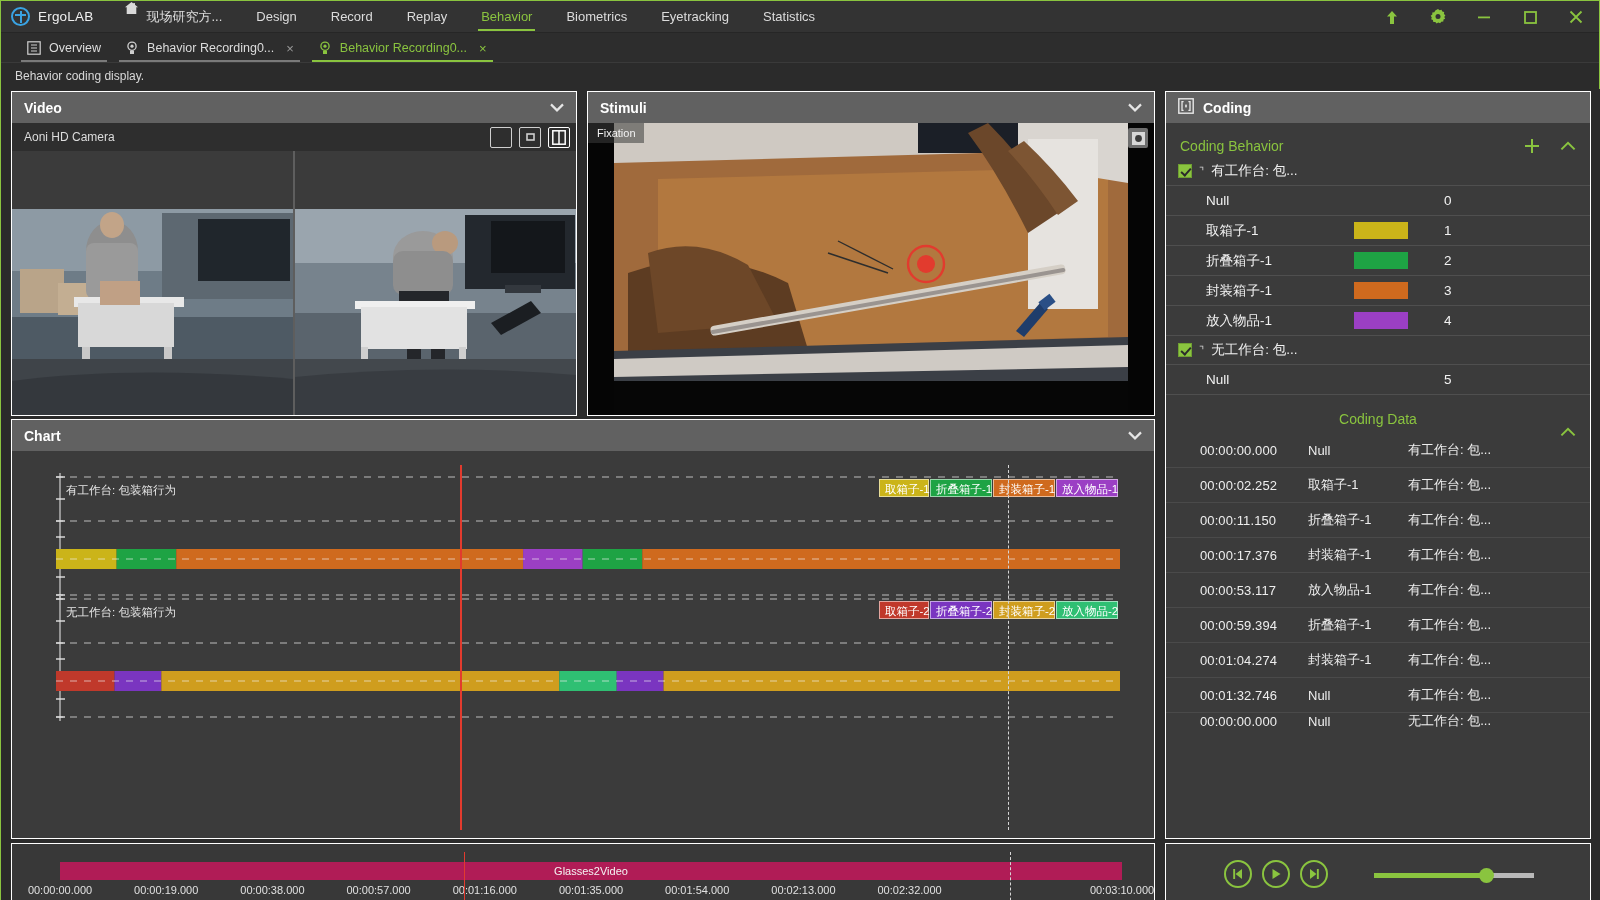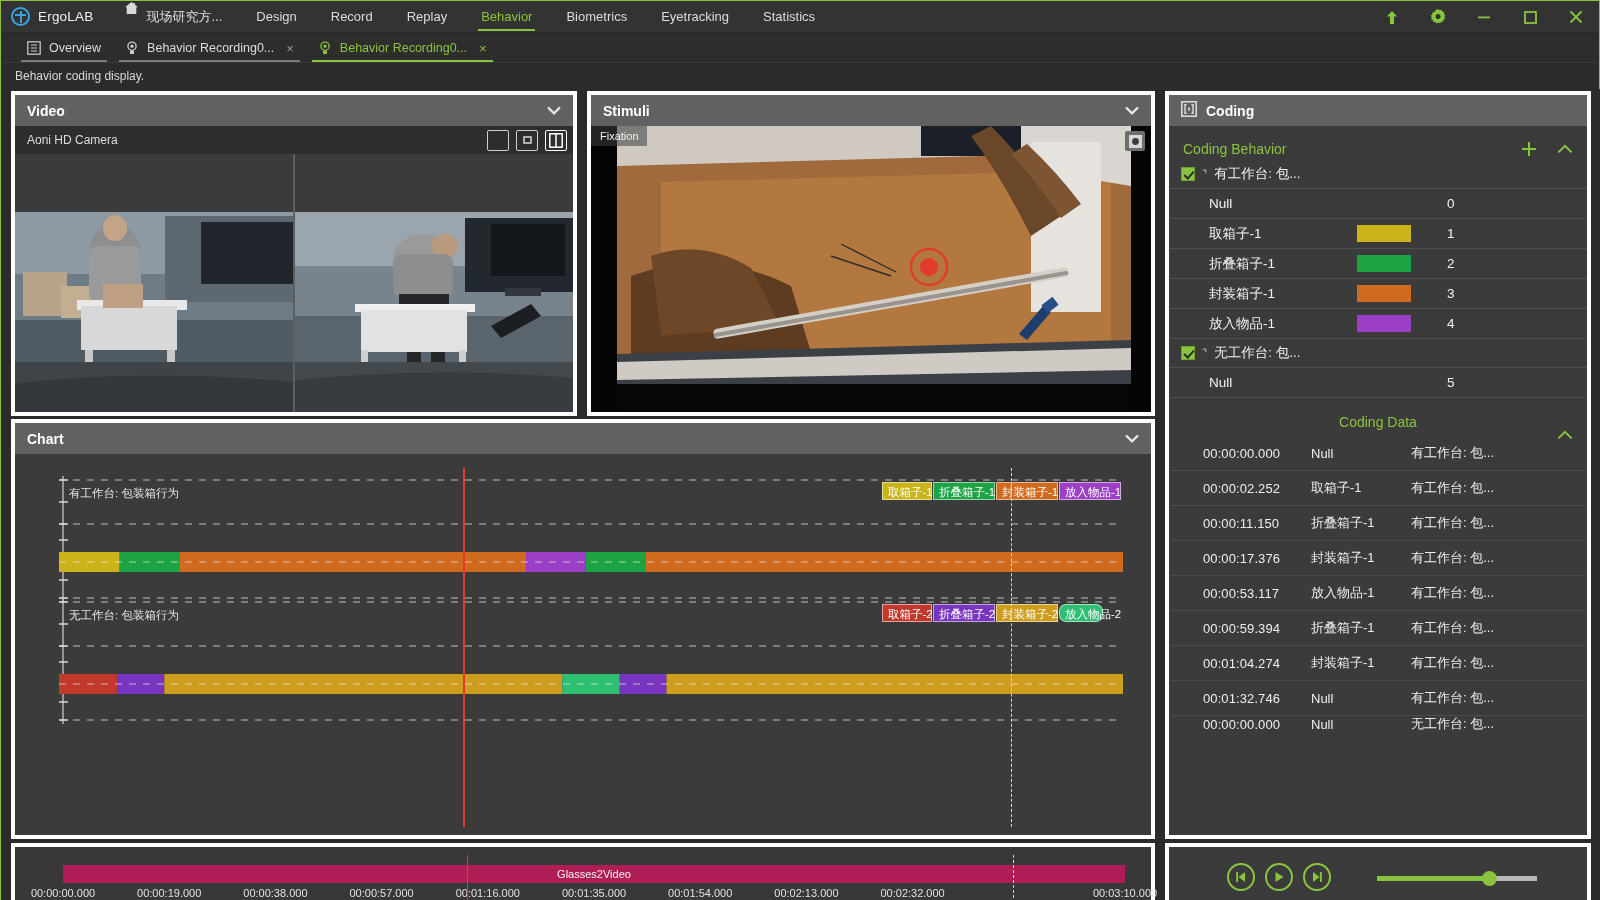--- a/index.html
+++ b/index.html
@@ -89,21 +89,21 @@
   .clear-all {
     position: absolute; right: 12px; top: 0; height: 26px;
     display: flex; align-items: center; gap: 8px;
     color: #8ac43f; font-size: 13px; cursor: pointer; margin-top: 36px;
   }
   .clear-all svg { display: block; }
 
   
   .workspace { position: relative; width: 1600px; height: 812px; background: #2b2b2b; }
 
-  .panel { position: absolute; background: #3b3b3b; border: 4px solid #ffffff; }
+  .panel { position: absolute; background: #3b3b3b; border: 1px solid #ffffff; }
   .panel-head {
     height: 31px; background: #616161;
     display: flex; align-items: center; padding: 0 12px;
     font-size: 14px; color: #ffffff; font-weight: bold;
   }
   .panel-head .caret { margin-left: auto; cursor: pointer; }
   .panel-head .caret svg { display:block; }
   .coding-brackets { margin-right: 9px; display:block; }
 
   
@@ -513,21 +513,21 @@
             <rect x="651.544" y="220" width="456.456" height="20" fill="#cf9d1e"></rect>
             <line x1="44" y1="230" x2="1108" y2="230" stroke="#efefef" stroke-width="1.2" stroke-dasharray="7 7" opacity="0.65"></line>
           </svg>
         <div id="chart-overlays">
             <div class="chart-label" style="left: 54px; top: 32px;">有工作台: 包装箱行为</div>
             <div class="legend-chip" style="left: 1044px; top: 28px; width: 62px; background: rgb(155, 63, 196);">放入物品-1</div>
             <div class="legend-chip" style="left: 981px; top: 28px; width: 62px; background: rgb(207, 106, 30);">封装箱子-1</div>
             <div class="legend-chip" style="left: 918px; top: 28px; width: 62px; background: rgb(30, 163, 68);">折叠箱子-1</div>
             <div class="legend-chip" style="left: 867px; top: 28px; width: 50px; background: rgb(203, 180, 25);">取箱子-1</div>
             <div class="chart-label" style="left: 54px; top: 154px;">无工作台: 包装箱行为</div>
-            <div class="legend-chip" style="left: 1044px; top: 150px; width: 44px; background: rgb(47, 191, 115); border-radius: 7px;">放入物品-2</div>
+            <div class="legend-chip" style="left: 1044px; top: 150px; width: 62px; background: rgb(47, 191, 115);">放入物品-2</div>
             <div class="legend-chip" style="left: 981px; top: 150px; width: 62px; background: rgb(207, 157, 30);">封装箱子-2</div>
             <div class="legend-chip" style="left: 918px; top: 150px; width: 62px; background: rgb(122, 53, 192);">折叠箱子-2</div>
             <div class="legend-chip" style="left: 867px; top: 150px; width: 50px; background: rgb(192, 57, 43);">取箱子-2</div>
             <div class="playhead" style="left: 448.32px; top: 14px; bottom: 8px;"></div>
             <div class="cursorline" style="left: 996.28px; top: 14px; bottom: 8px;"></div>
           </div>
       </div>
     </div>
 
     <div class="panel" id="coding-panel">

